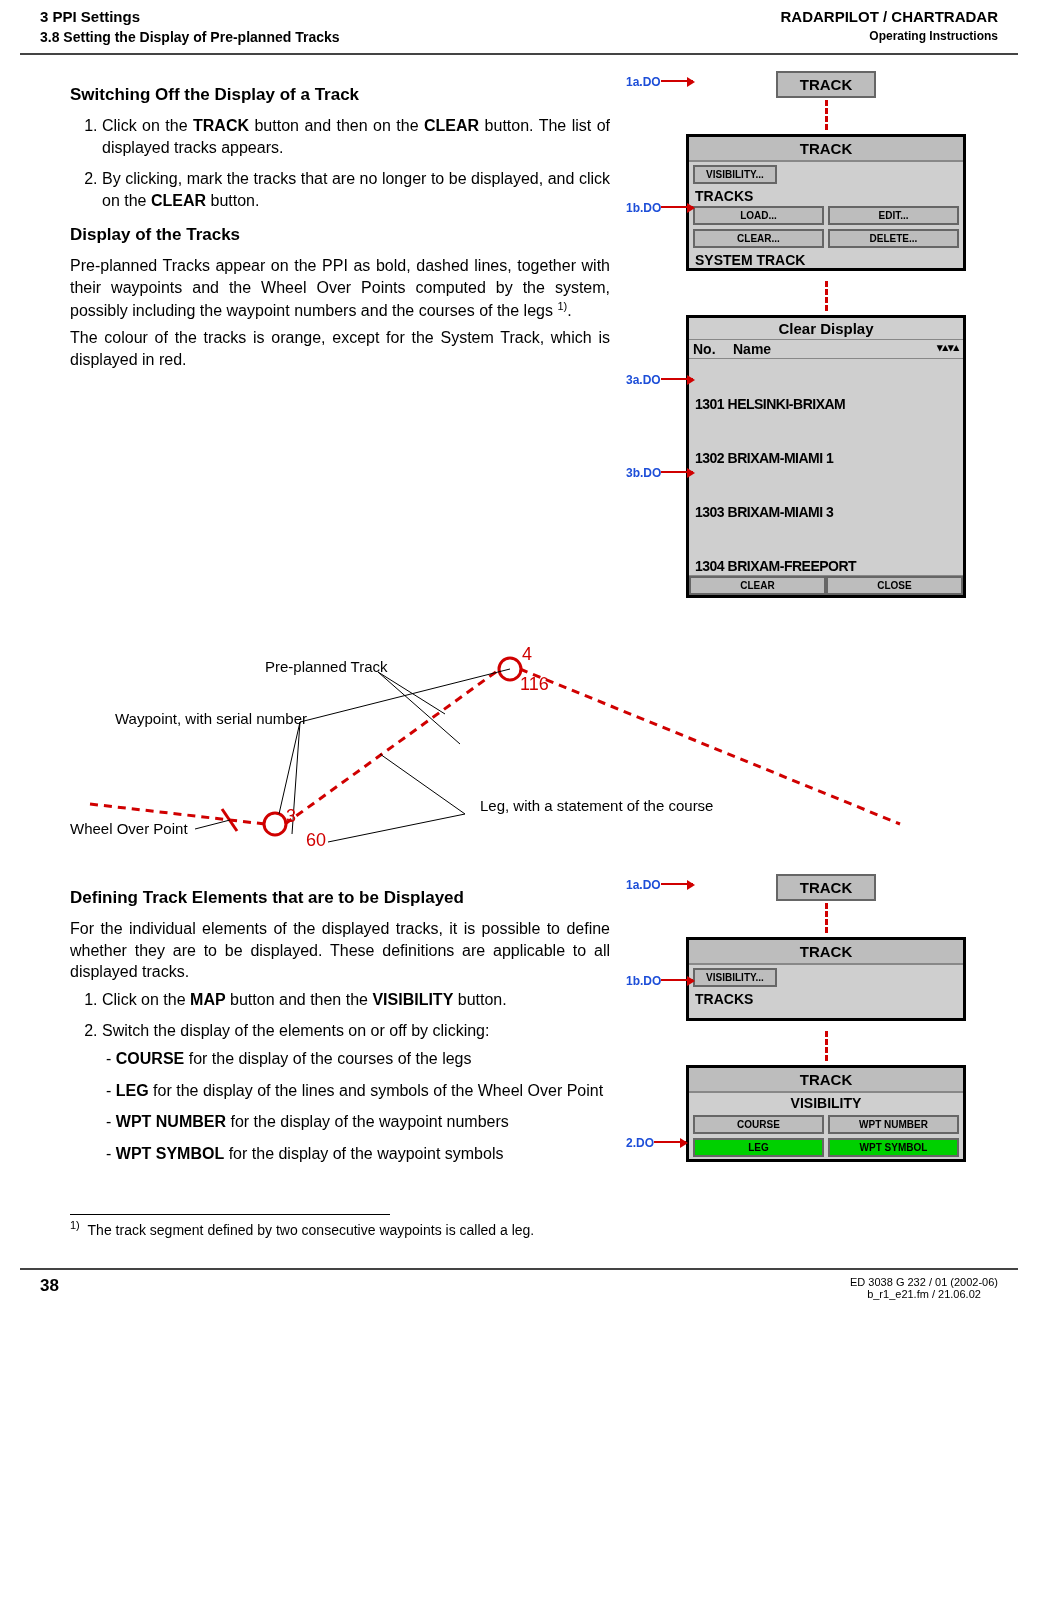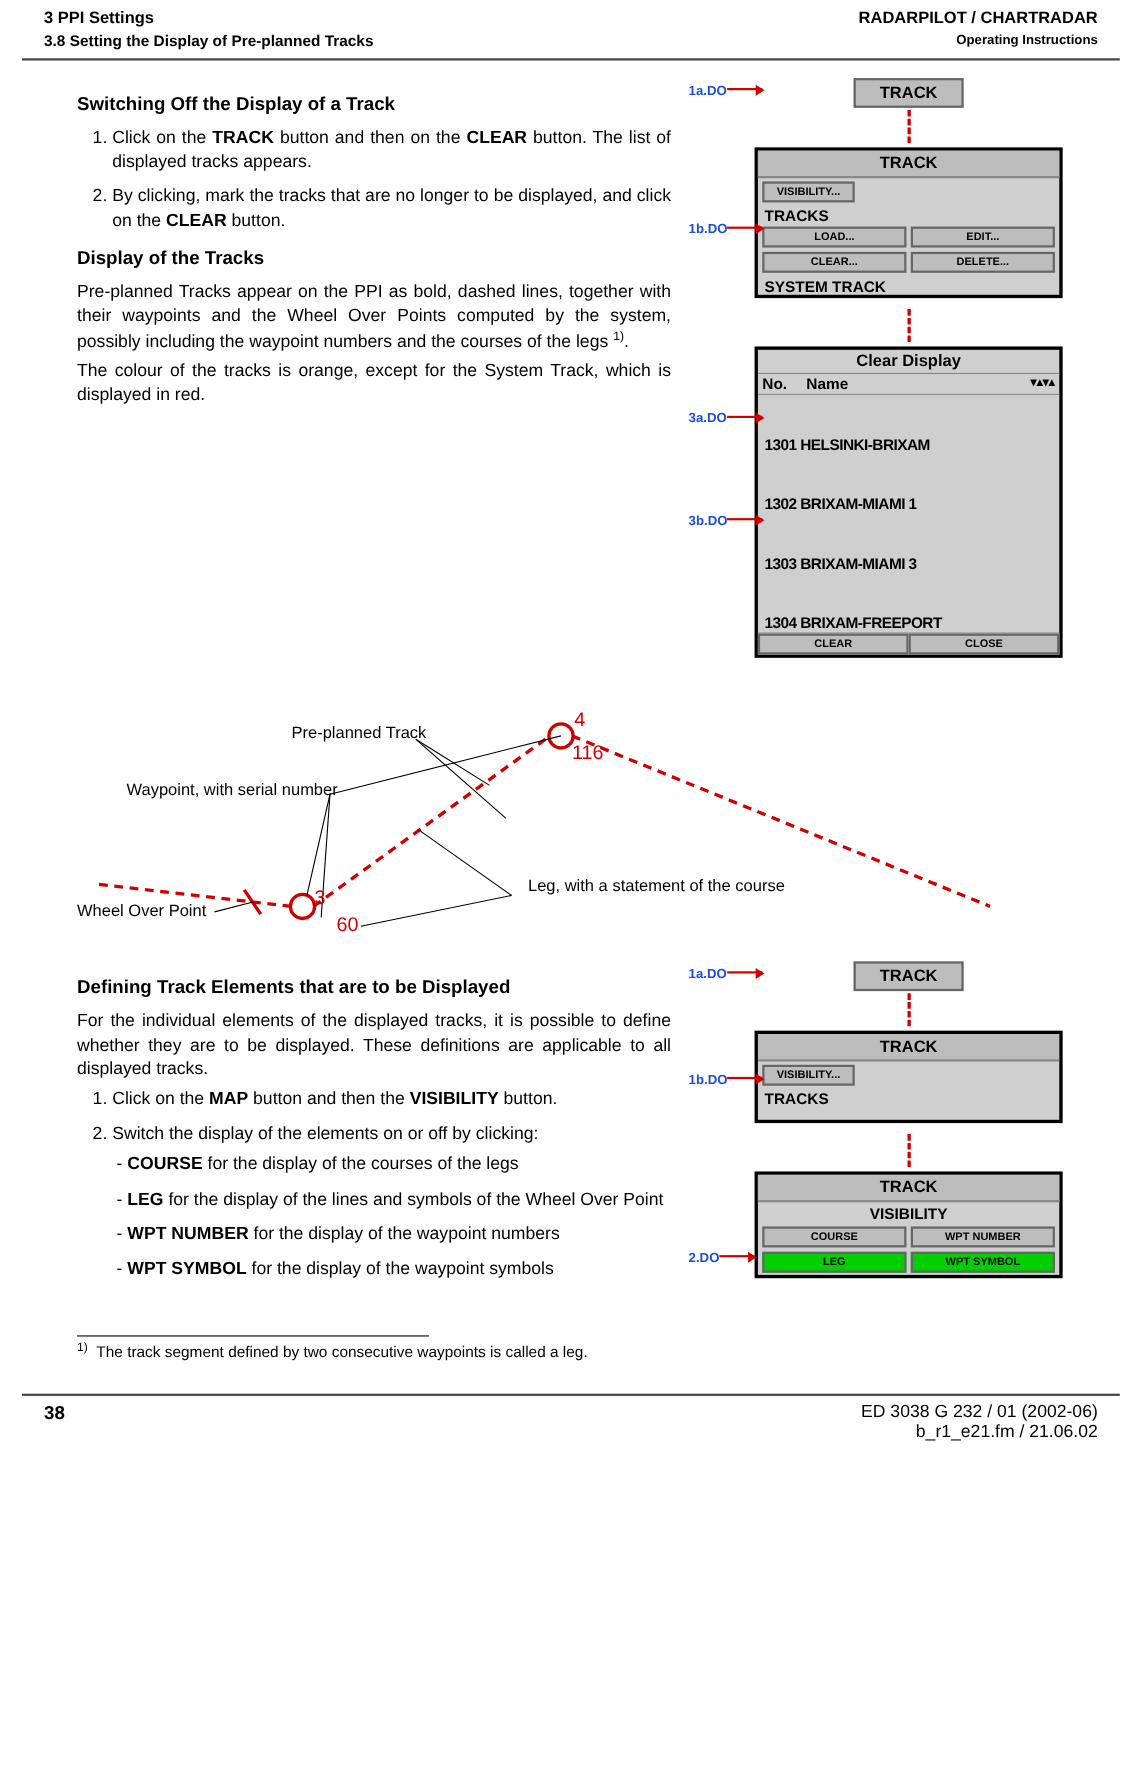--- a/index.html
+++ b/index.html
@@ -106,21 +106,21 @@
   }
   .anno { position:absolute; font-size:15px; }
   .wp-num { color:#d00000; font-size:18px; font-weight:normal; }
 
   
   .footnote-sep{ width:320px; border-top:1px solid #000; margin:40px 0 4px 70px;}
   .footnote { font-size:14px; padding:0 40px 0 70px;}
   .footer-divider{ height:2px; background:#444; margin:30px 20px 6px 20px;}
   .footer{ display:flex; justify-content:space-between; padding:0 40px 10px 40px; font-size:14px;}
   .footer-left{ font-weight:bold; font-size:17px;}
-  .footer-right{ text-align:right; font-size:16px;}
+  .footer-right{ text-align:center; font-size:11px;}
 </style>
 </head>
 <body>
 
 <div class="page">
   <div class="topbar">
     <div class="topbar-left">3   PPI Settings</div>
     <div class="topbar-right">RADARPILOT / CHARTRADAR</div>
   </div>
   <div class="subbar">

